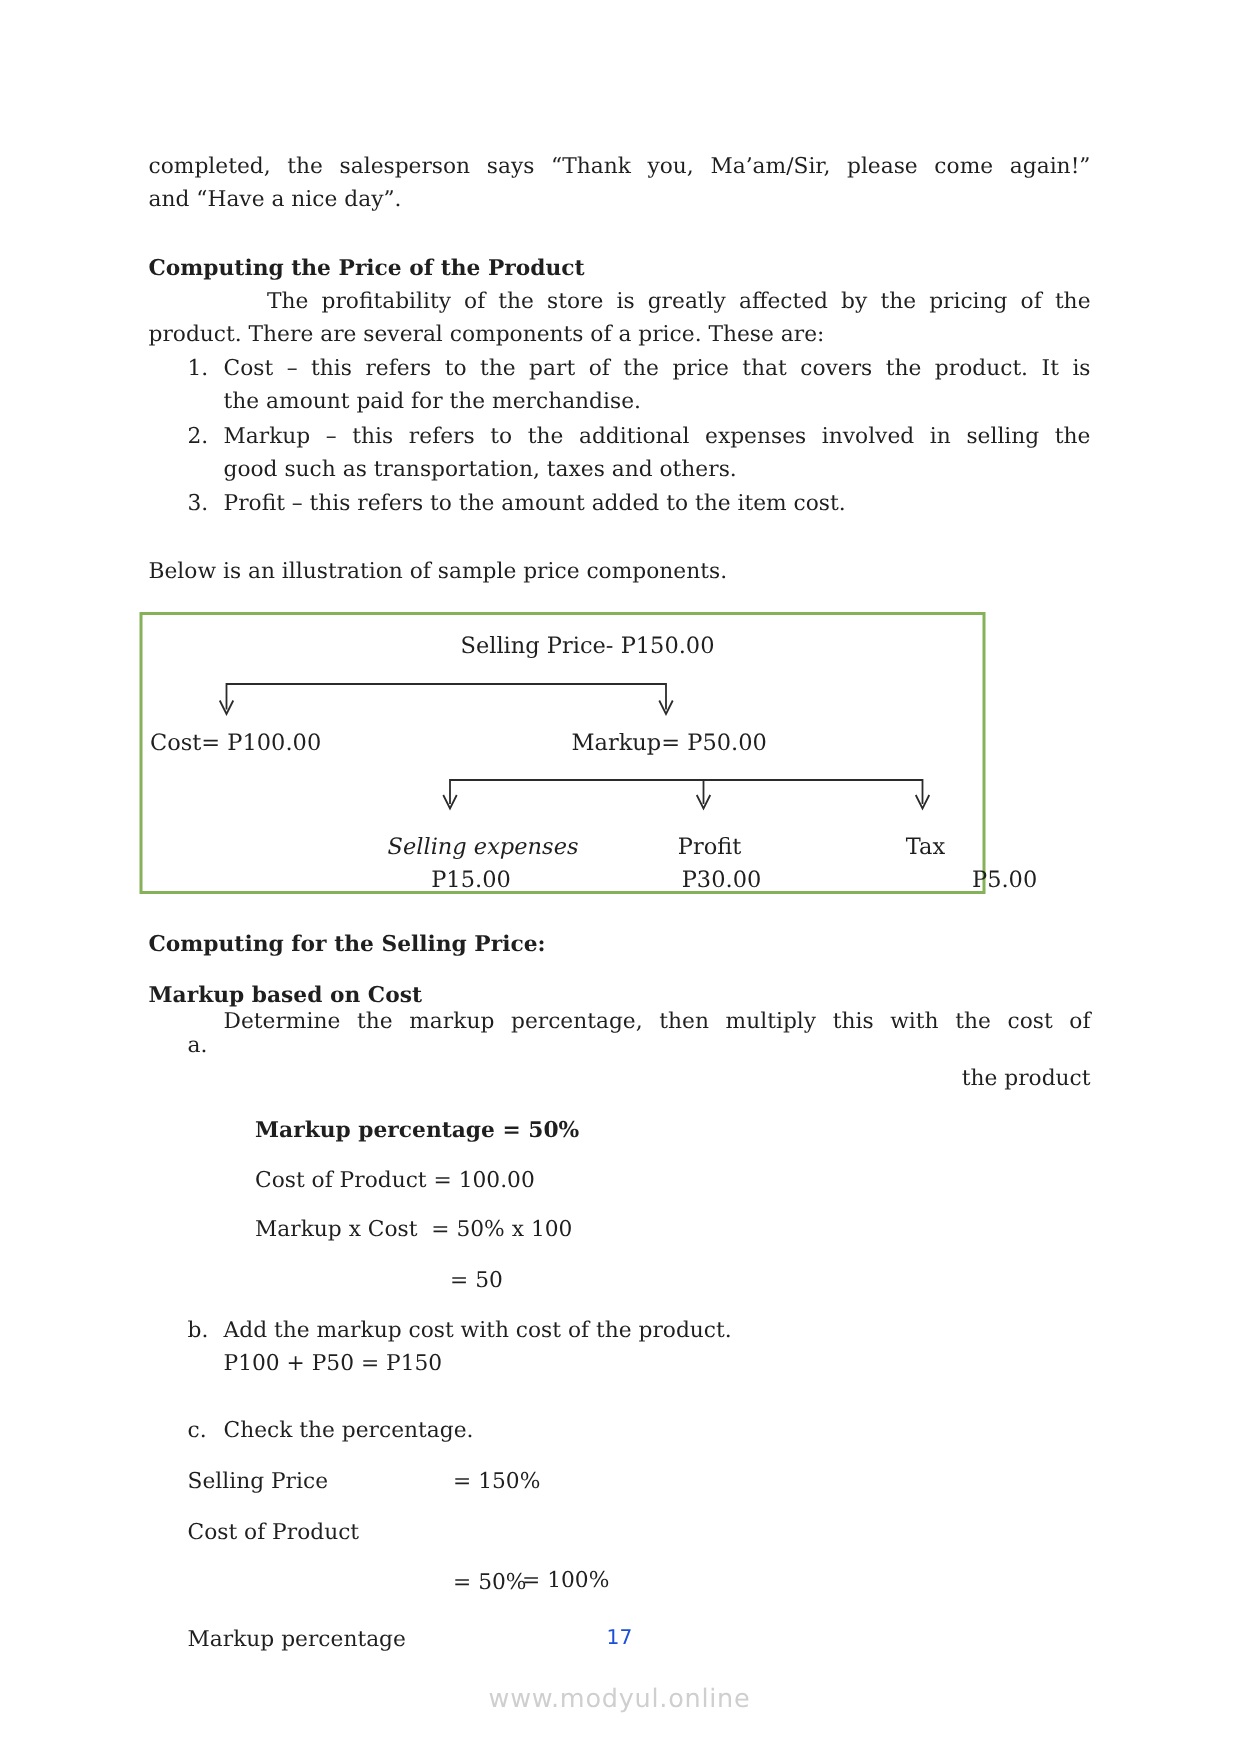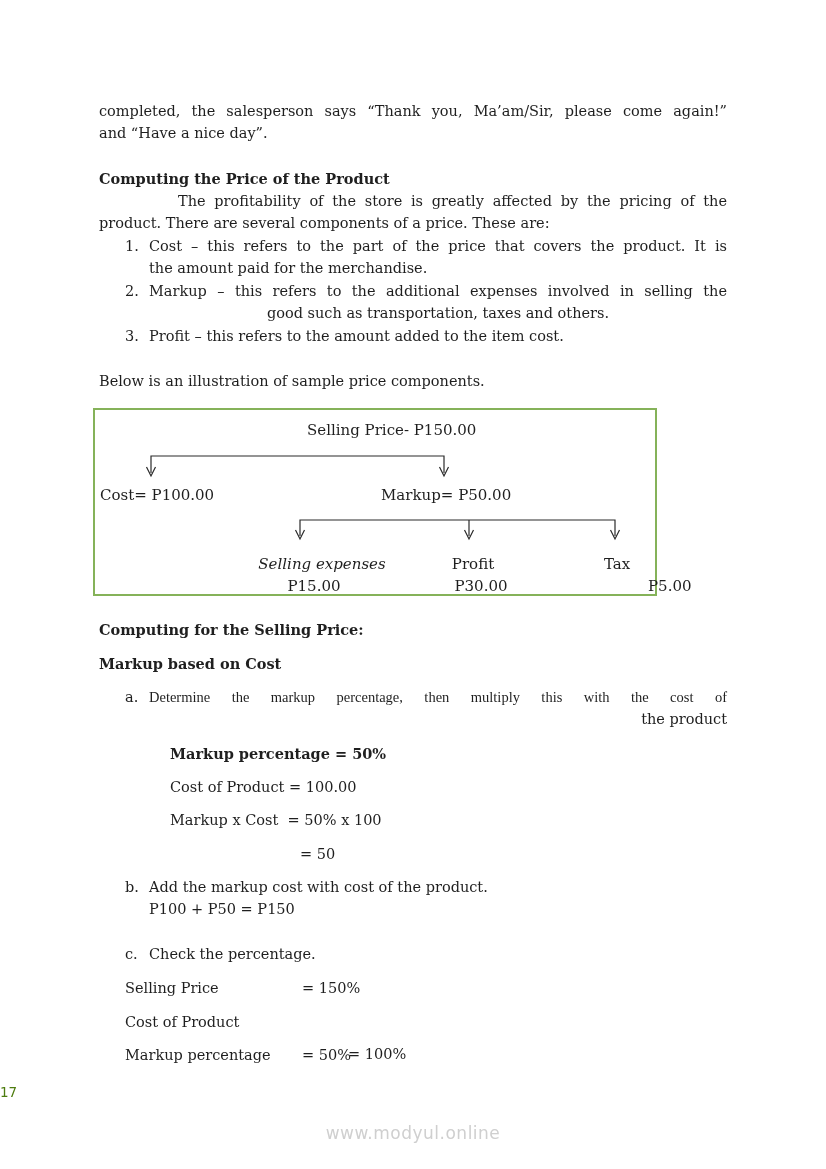--- a/index.html
+++ b/index.html
@@ -34,22 +34,23 @@
   .dt {
     position:absolute;
     font-size:15px;
     line-height:18px;
     white-space:nowrap;
   }
   .ctr { transform:translateX(-50%); }
   .arrows { position:absolute; left:0; top:0; overflow:visible; }
   .pageno {
     position:absolute; top:1084px; left:0; width:826px;
+    text-align:center;
     font-family:"DejaVu Sans","Liberation Sans",sans-serif;
-    font-size:13.5px; color:#4d7c0f;
+    font-size:13.5px; color:#1d4ed8;
   }
   .watermark {
     position:absolute; top:1123px; left:0; width:826px;
     text-align:center;
     font-family:"DejaVu Sans","Liberation Sans",sans-serif;
     font-size:17px; letter-spacing:0.5px;
     color:#cfcfcf;
   }
 </style>
 </head>
@@ -64,21 +65,21 @@
 
   <div class="t w-main just" style="top:192px; padding-left:79px; width:549px;">The profitability of the store is greatly affected by the pricing of the</div>
   <div class="t w-main" style="top:214px;">product. There are several components of a price. These are:</div>
 
   <div class="t num" style="top:237px;">1.</div>
   <div class="t w-list just" style="top:237px;">Cost – this refers to the part of the price that covers the product. It is</div>
   <div class="t w-list" style="top:259px;">the amount paid for the merchandise.</div>
 
   <div class="t num" style="top:282px;">2.</div>
   <div class="t w-list just" style="top:282px;">Markup – this refers to the additional expenses involved in selling the</div>
-  <div class="t w-list" style="top:304px;text-align:center;">good such as transportation, taxes and others.</div>
+  <div class="t w-list" style="top:304px;">good such as transportation, taxes and others.</div>
 
   <div class="t num" style="top:327px;">3.</div>
   <div class="t w-list" style="top:327px;">Profit – this refers to the amount added to the item cost.</div>
 
   <div class="t w-main" style="top:372px;">Below is an illustration of sample price components.</div>
 
   <div class="diagram" style="border-color: rgb(133, 178, 89);">
     <svg class="arrows" width="564" height="188" viewBox="0 0 564 188">
 
       <path d="M56,63 L56,46 L349,46 L349,63" fill="none" stroke="#2b2b2b" stroke-width="1.2"></path>
@@ -102,40 +103,40 @@
 
     <span class="dt ctr" style="left:219px; top:167px;">P15.00</span>
     <span class="dt ctr" style="left:386px; top:167px;">P30.00</span>
     <span class="dt" style="left:553px; top:167px;">P5.00</span>
   </div>
 
   <div class="t w-main b" style="top:620px;">Computing for the Selling Price:</div>
   <div class="t w-main b" style="top:654px;">Markup based on Cost</div>
 
   <div class="t num" style="top:688px;">a.</div>
-  <div class="t w-list just" style="top:688px;font-family:Liberation Serif, serif;">Determine the markup percentage, then multiply this with the cost of</div>
+  <div class="t w-list just" style="top:672px;">Determine the markup percentage, then multiply this with the cost of</div>
   <div class="t w-list" style="top:710px;text-align:right;">the product</div>
 
   <div class="t formula" style="top:744px;font-weight:bold;">Markup percentage = 50%</div>
   <div class="t formula" style="top:778px;">Cost of Product = 100.00</div>
   <div class="t formula" style="top:811px;">Markup x Cost  = 50% x 100</div>
   <div class="t" style="left:300px; top:845px;">= 50</div>
 
   <div class="t num" style="top:878px;">b.</div>
   <div class="t w-list" style="top:878px;">Add the markup cost with cost of the product.</div>
   <div class="t w-list" style="top:900px;">P100 + P50 = P150</div>
 
   <div class="t num" style="top:945px;">c.</div>
   <div class="t w-list" style="top:945px;">Check the percentage.</div>
 
   <div class="t" style="left:125px; top:979px;">Selling Price</div>
   <div class="t" style="left:302px; top:979px;">= 150%</div>
 
   <div class="t" style="left:125px; top:1013px;">Cost of Product</div>
   <div class="t" style="left:348px; top:1013px;margin-top:32px;">= 100%</div>
 
-  <div class="t" style="left:125px; top:1046px;">Markup percentage</div>
+  <div class="t" style="left:125px; top:1084px;">Markup percentage</div>
   <div class="t" style="left:302px; top:1046px;">= 50%</div>
 
   <div class="pageno">17</div>
   <div class="watermark">www.modyul.online</div>
 
 </div>
 
 </body></html>

